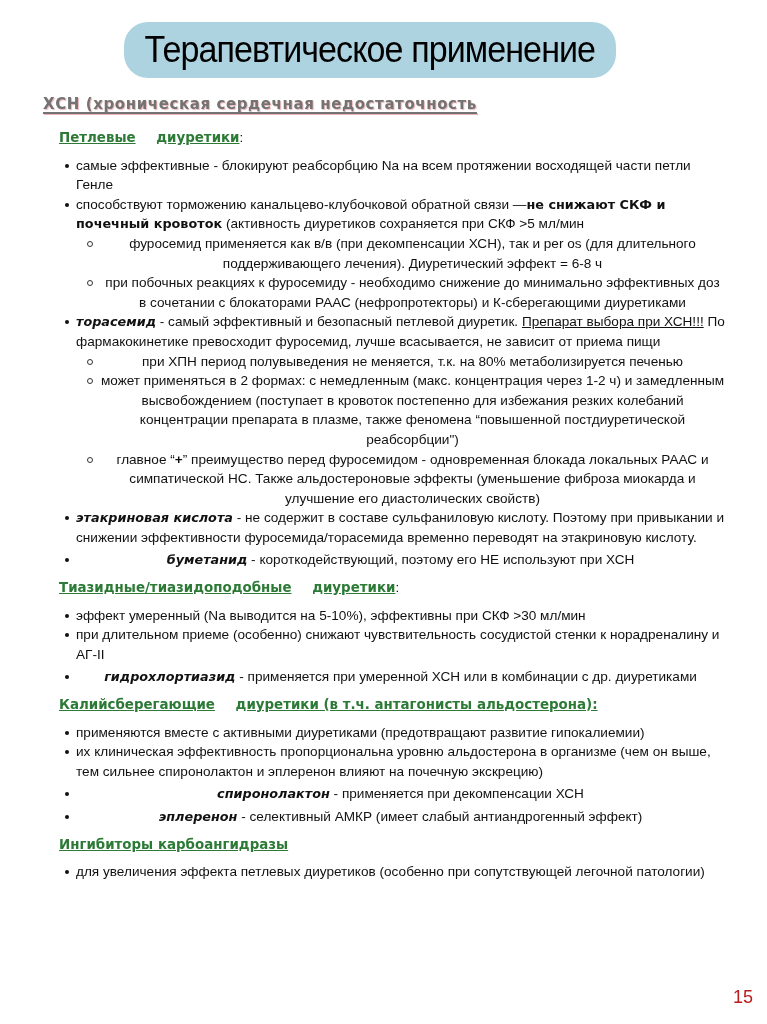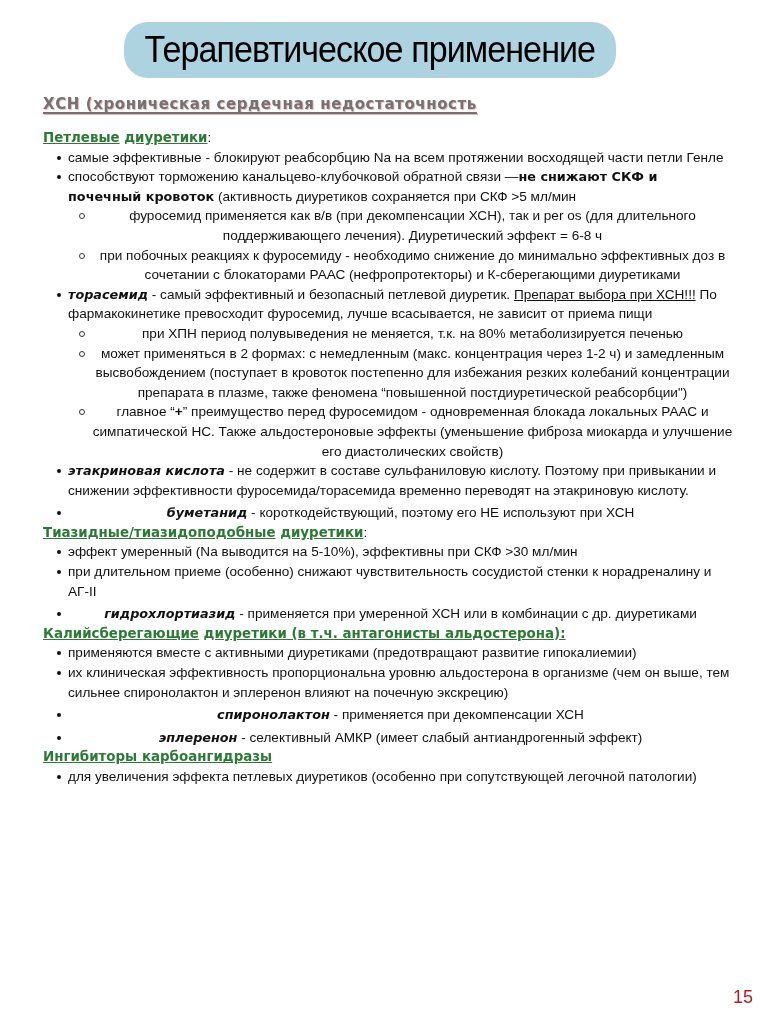--- a/index.html
+++ b/index.html
@@ -24,23 +24,23 @@
     text-shadow: 1px 1px 1px rgba(192,36,44,0.35);
   }
   .content {
     position: absolute; left: 43px; top: 128px; width: 690px;
     font-size: 13.6px; line-height: 19.6px;
   }
   .sec-head {
     font-family: "DejaVu Sans", sans-serif; font-weight: bold; color: #2c7a36;
     font-size: 13.4px; line-height: 19.6px;
   }
-  .sec-head .u { text-decoration: underline; }
+  .sec-head .u { text-decoration: underline; margin-left: 16px; }
   .sec-head .colon { color: #111; font-weight: normal; font-family: "Liberation Sans", sans-serif; }
-  ul { margin: 0; padding: 0; list-style: none; }
+  ul { margin: 8px; padding: 0; list-style: none; }
   li.l1 { position: relative; padding-left: 25px; }
   li.l1::before {
     content: ""; position: absolute; left: 14px; top: 8px; width: 4px; height: 4px;
     background: #111; border-radius: 50%;
   }
   li.l2 { position: relative; padding-left: 49px; text-align: center; }
   li.l2::before {
     content: ""; position: absolute; left: 36px; top: 7px; width: 4px; height: 4px;
     border: 1px solid #333; border-radius: 50%;
   }

